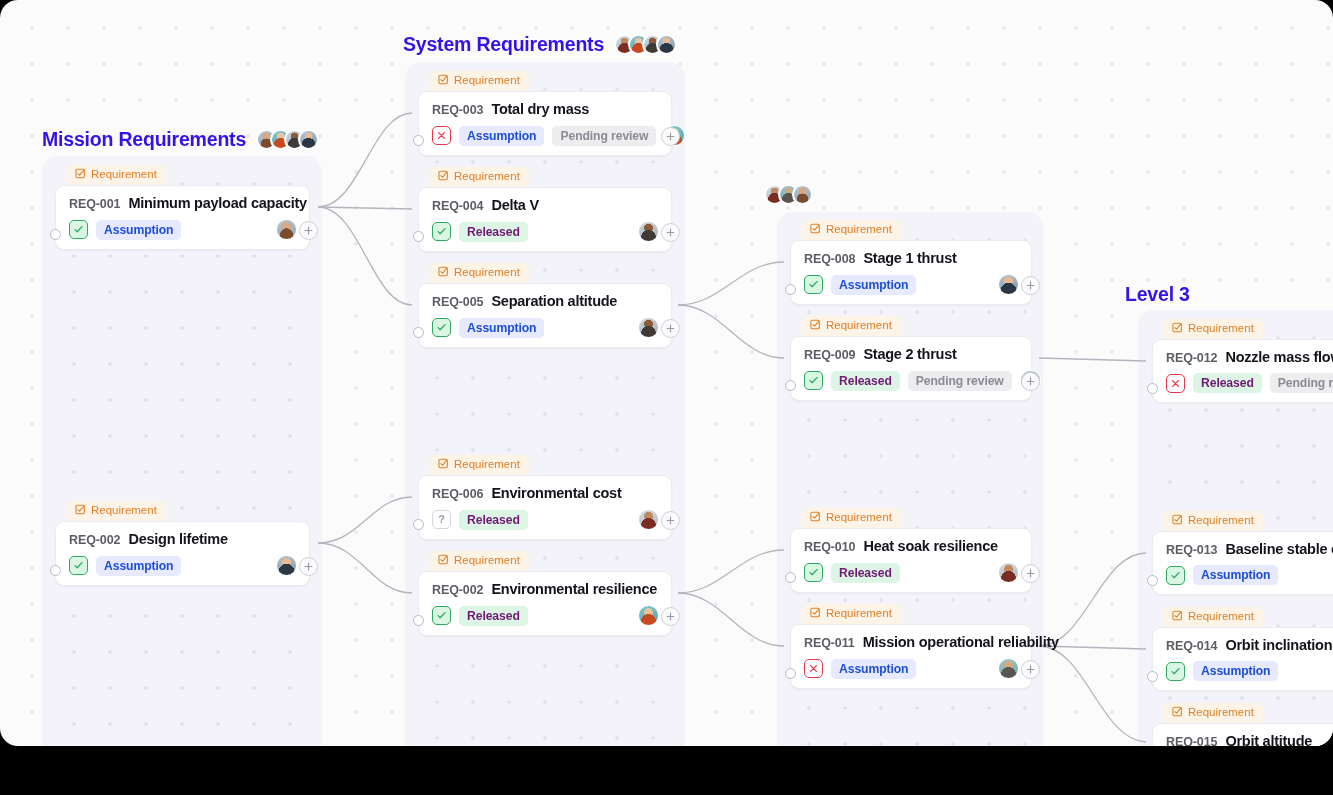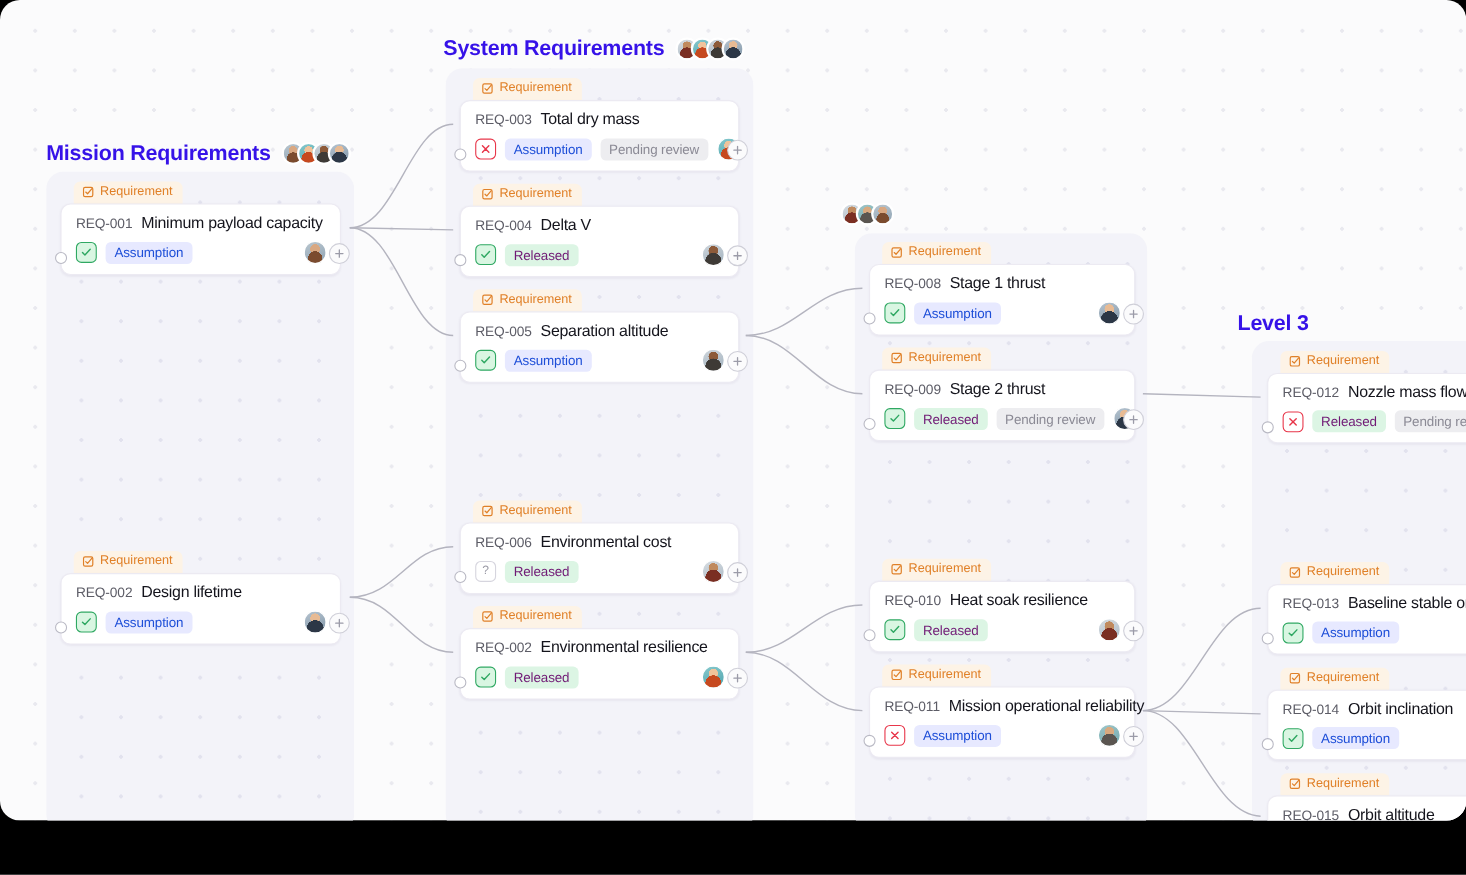--- a/index.html
+++ b/index.html
@@ -98,21 +98,21 @@
       radial-gradient(circle at 50% 80%, #5a5550 0 40%, transparent 41%),
       radial-gradient(circle at 50% 33%, #d8a97f 0 27%, transparent 28%),
       linear-gradient(160deg,#9fc6c9,#6ea7ad); }
 
   
   .node {
     position: absolute;
   }
   .node-tab {
     display: inline-flex;
-    align-items: center;
+    align-items: flex-start;
     gap: 5px;
     background: #fdf3e6;
     color: #e08028;
     font-size: 11.5px;
     padding: 3px 9px 6px 8px;
     border-radius: 6px 6px 0 0;
     margin-left: 12px;
     position: relative;
     top: 1px;
   }
@@ -122,20 +122,21 @@
     height: 11px;
   }
   .card {
     background: #ffffff;
     border: 1px solid #eceaf2;
     border-radius: 9px;
     box-shadow: 0 1px 2px rgba(30,25,70,0.05);
     padding: 9px 12px 9px 13px;
     position: relative;
     box-sizing: border-box;
+    font-weight: bold;
   }
   .card-title-row {
     display: flex;
     align-items: baseline;
     gap: 8px;
     white-space: nowrap;
   }
   .req-id {
     font-size: 12.5px;
     color: #5c5c66;

